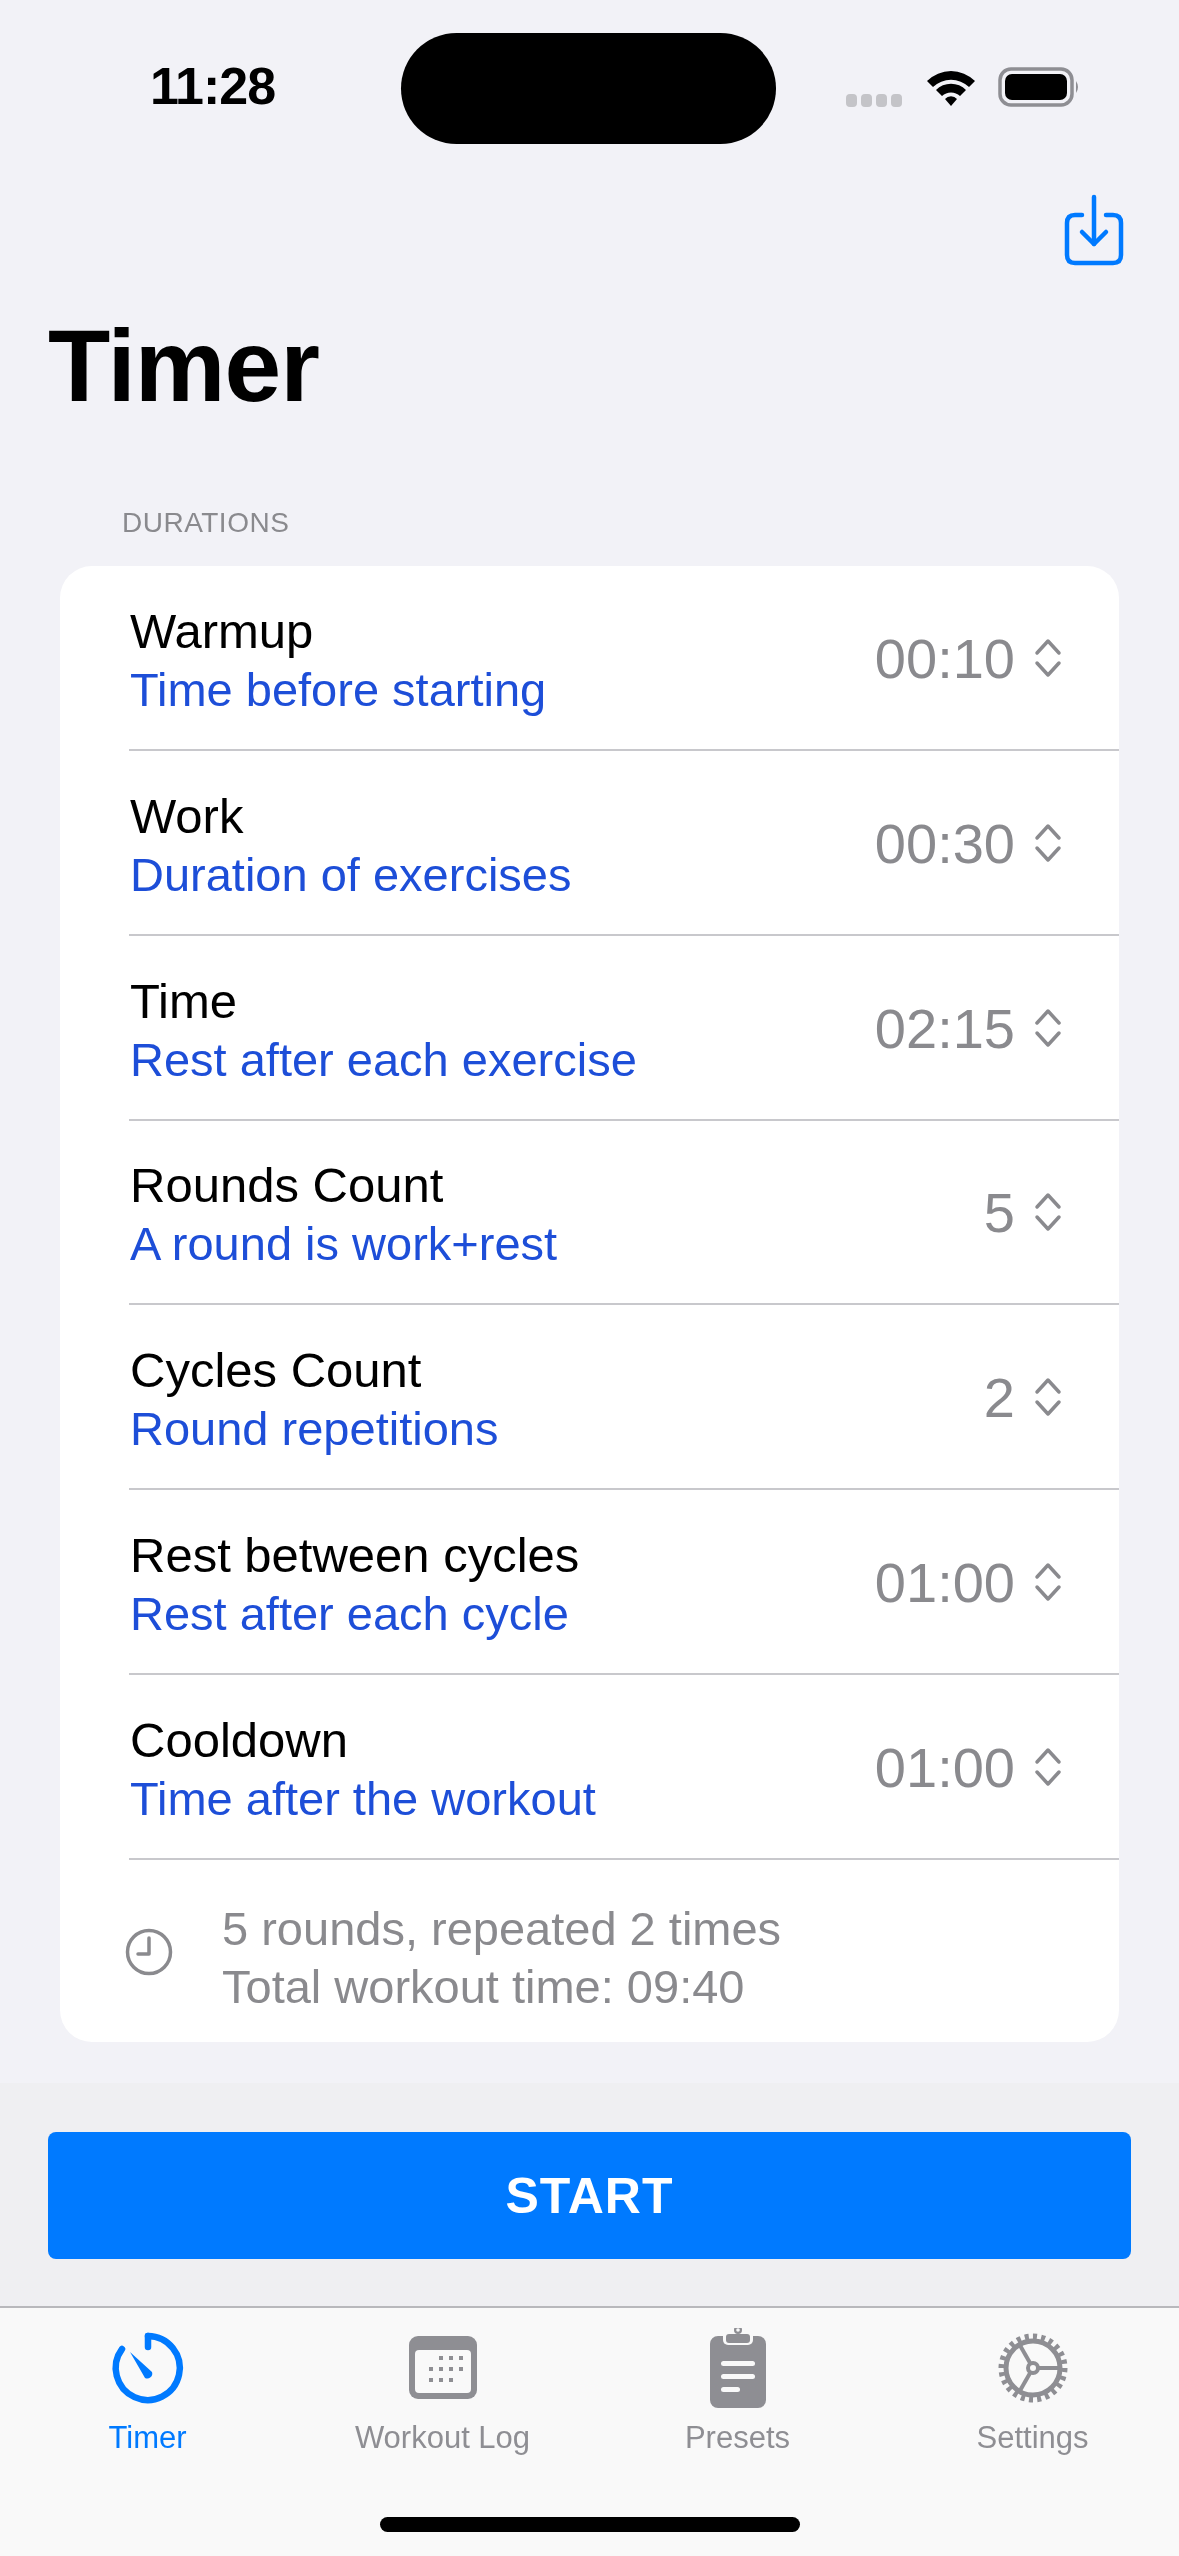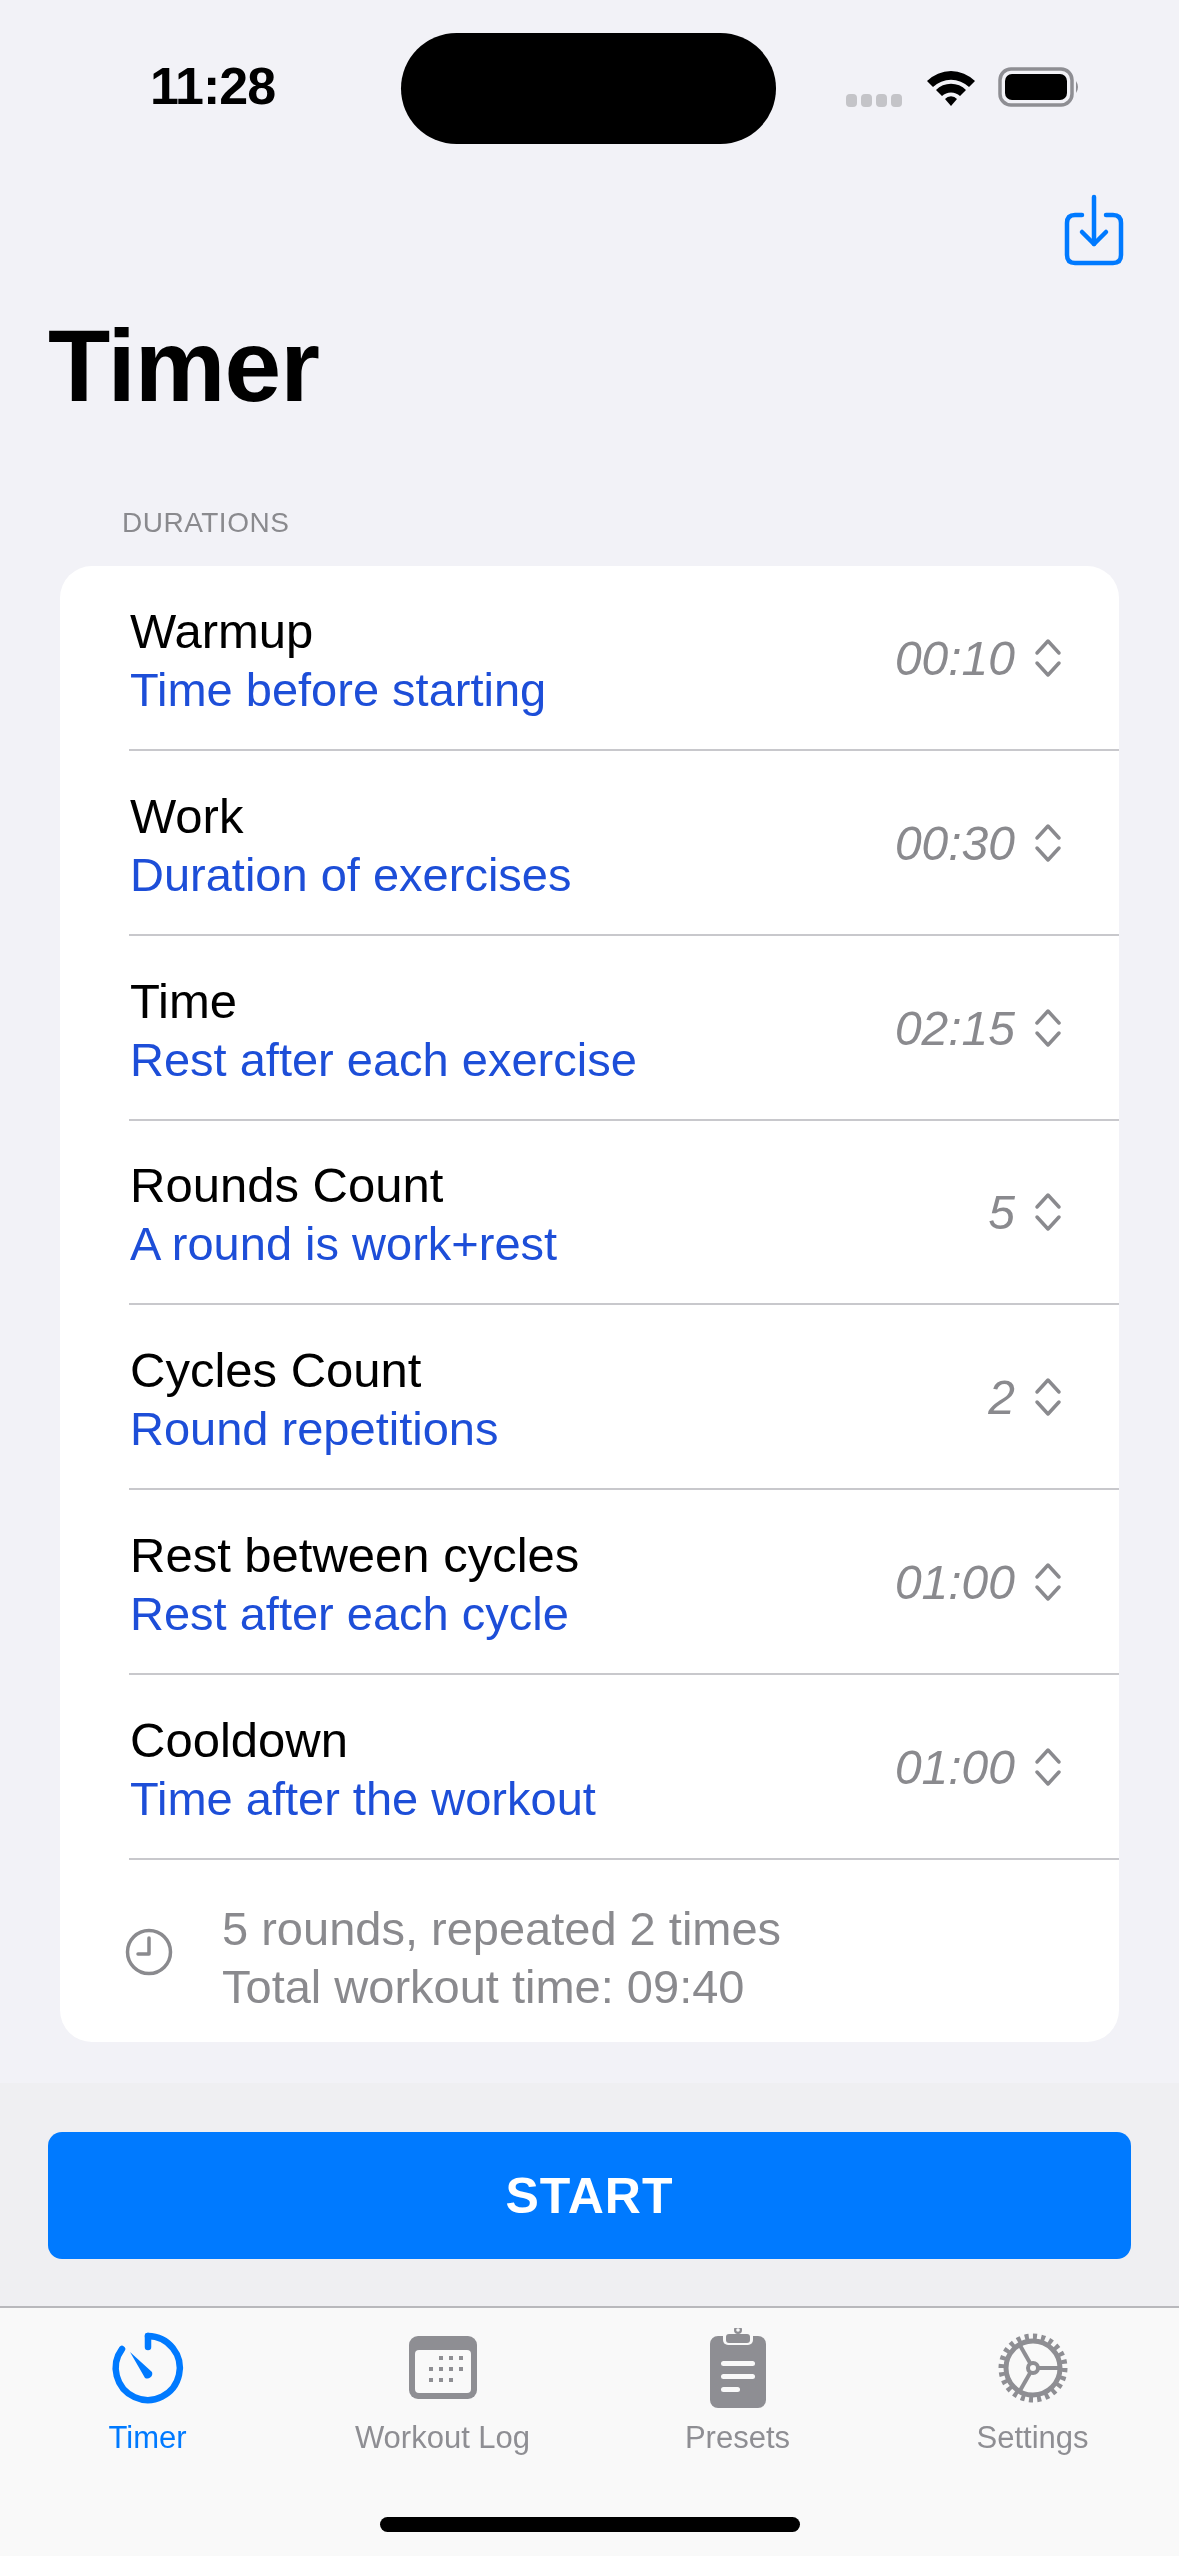--- a/index.html
+++ b/index.html
@@ -54,41 +54,41 @@
   .row-title {
     position: absolute; left: 62px; top: 36px;
     font-size: 49px; line-height: 58px; color: #000;
   }
   .row-subtitle {
     position: absolute; left: 62px; top: 96px;
     font-size: 47px; line-height: 56px; color: #1d4ed8;
   }
   .row-value {
     position: absolute; right: 112px; top: 64px;
-    font-size: 48px; line-height: 58px; color: #8a8a8e; text-align: right; font-style: italic;
+    font-size: 56px; line-height: 58px; color: #8a8a8e; text-align: right;
   }
   .stepper-icon {
     position: absolute; left: 966px; top: 70px; width: 28px; height: 44px;
   }
   .summary {
     position: absolute; left: 0; top: 1294px; width: 1059px; height: 182px;
   }
   .clock-icon { position: absolute; left: 64px; top: 67px; width: 50px; height: 50px; }
   .summary-line {
     position: absolute; left: 162px; font-size: 47px; line-height: 56px; color: #8a8a8e; margin-top: 8px;
   }
 
   
   .bottom-material {
     left: 0; top: 2083px; width: 1179px; height: 223px;
     background: #efeff2;
   }
   .start-button {
     left: 48px; top: 2132px; width: 1083px; height: 127px;
-    background: #007aff; border-radius: 14px; border: none;
+    background: #007aff; border-radius: 8px; border: none;
     color: #fff; font-size: 50px; font-weight: 900; letter-spacing: 1px;
     display: flex; align-items: center; justify-content: center;
     font-family: "Liberation Sans", "DejaVu Sans", sans-serif;
   }
 
   
   .tab-bar {
     left: 0; top: 2306px; width: 1179px; height: 250px;
     background: #f9f9f9; border-top: 2px solid #b8b8bc;
   }

